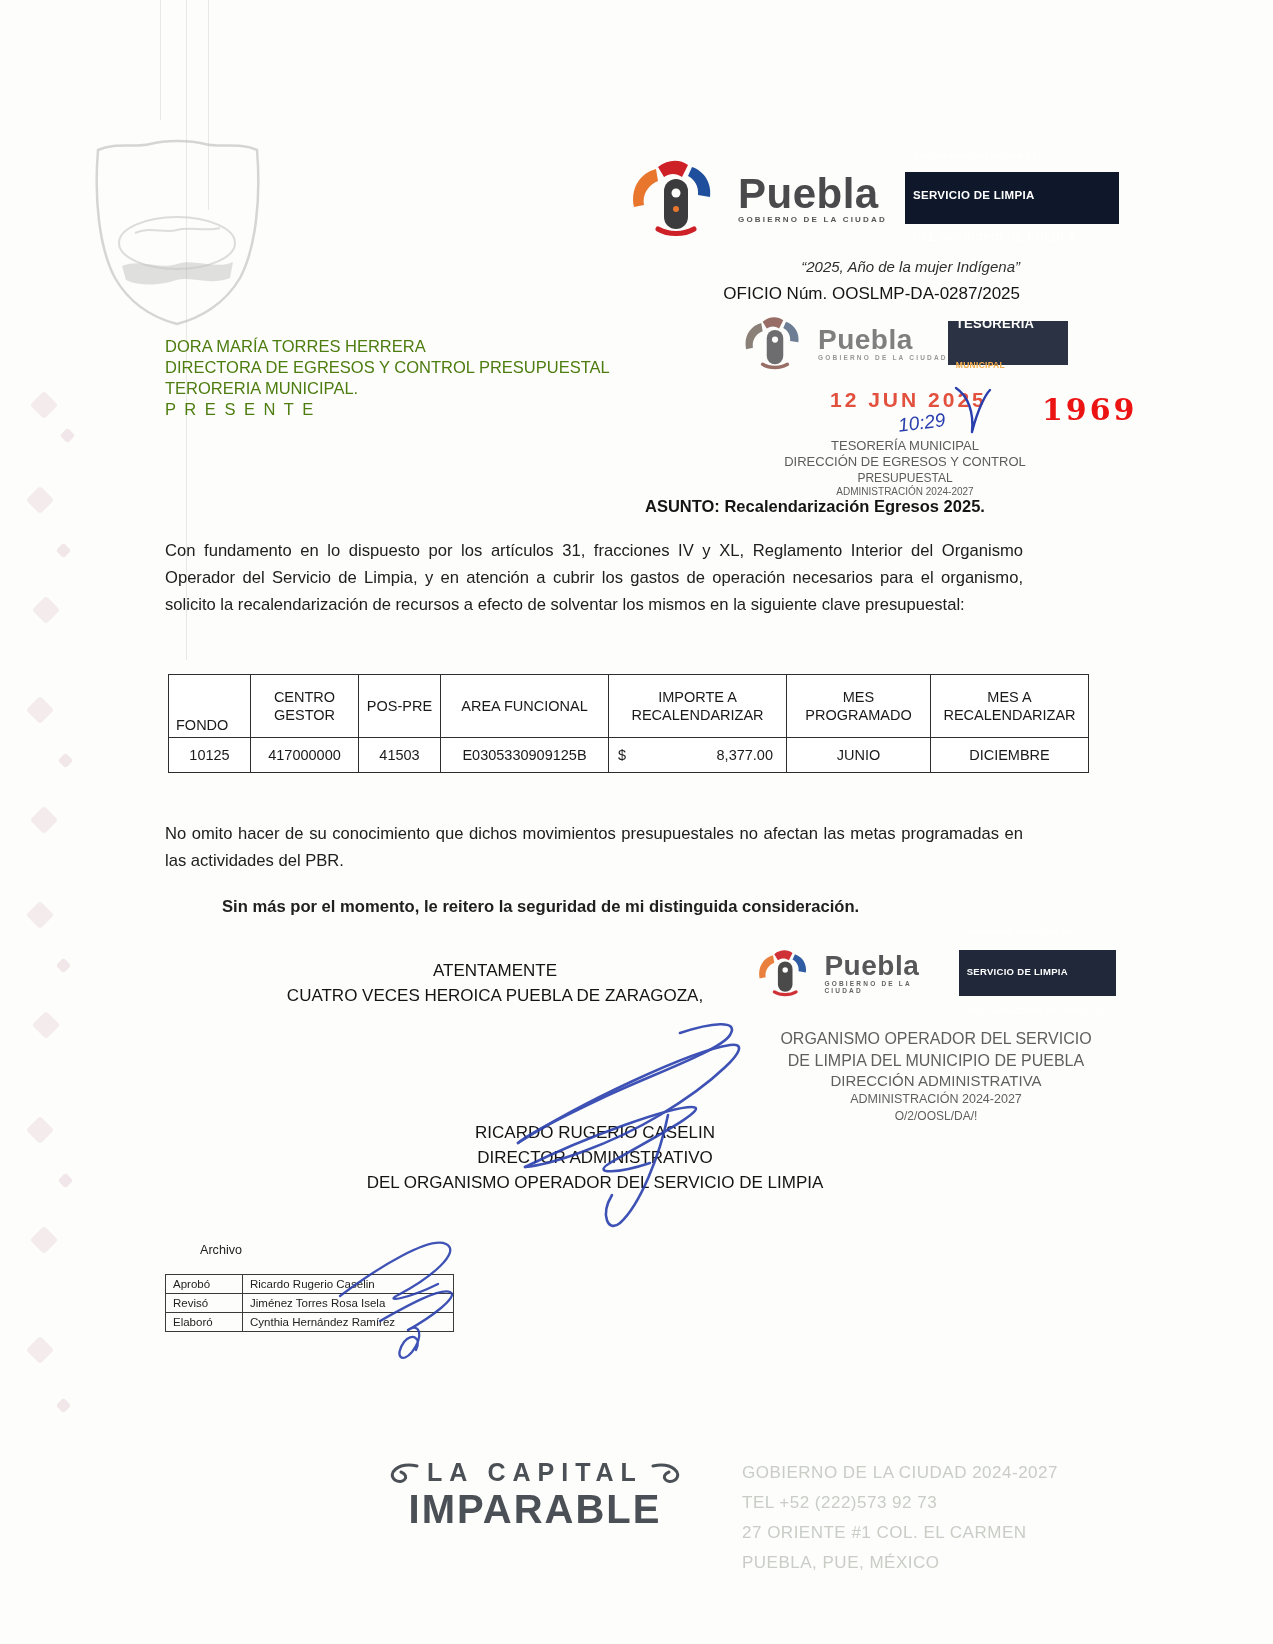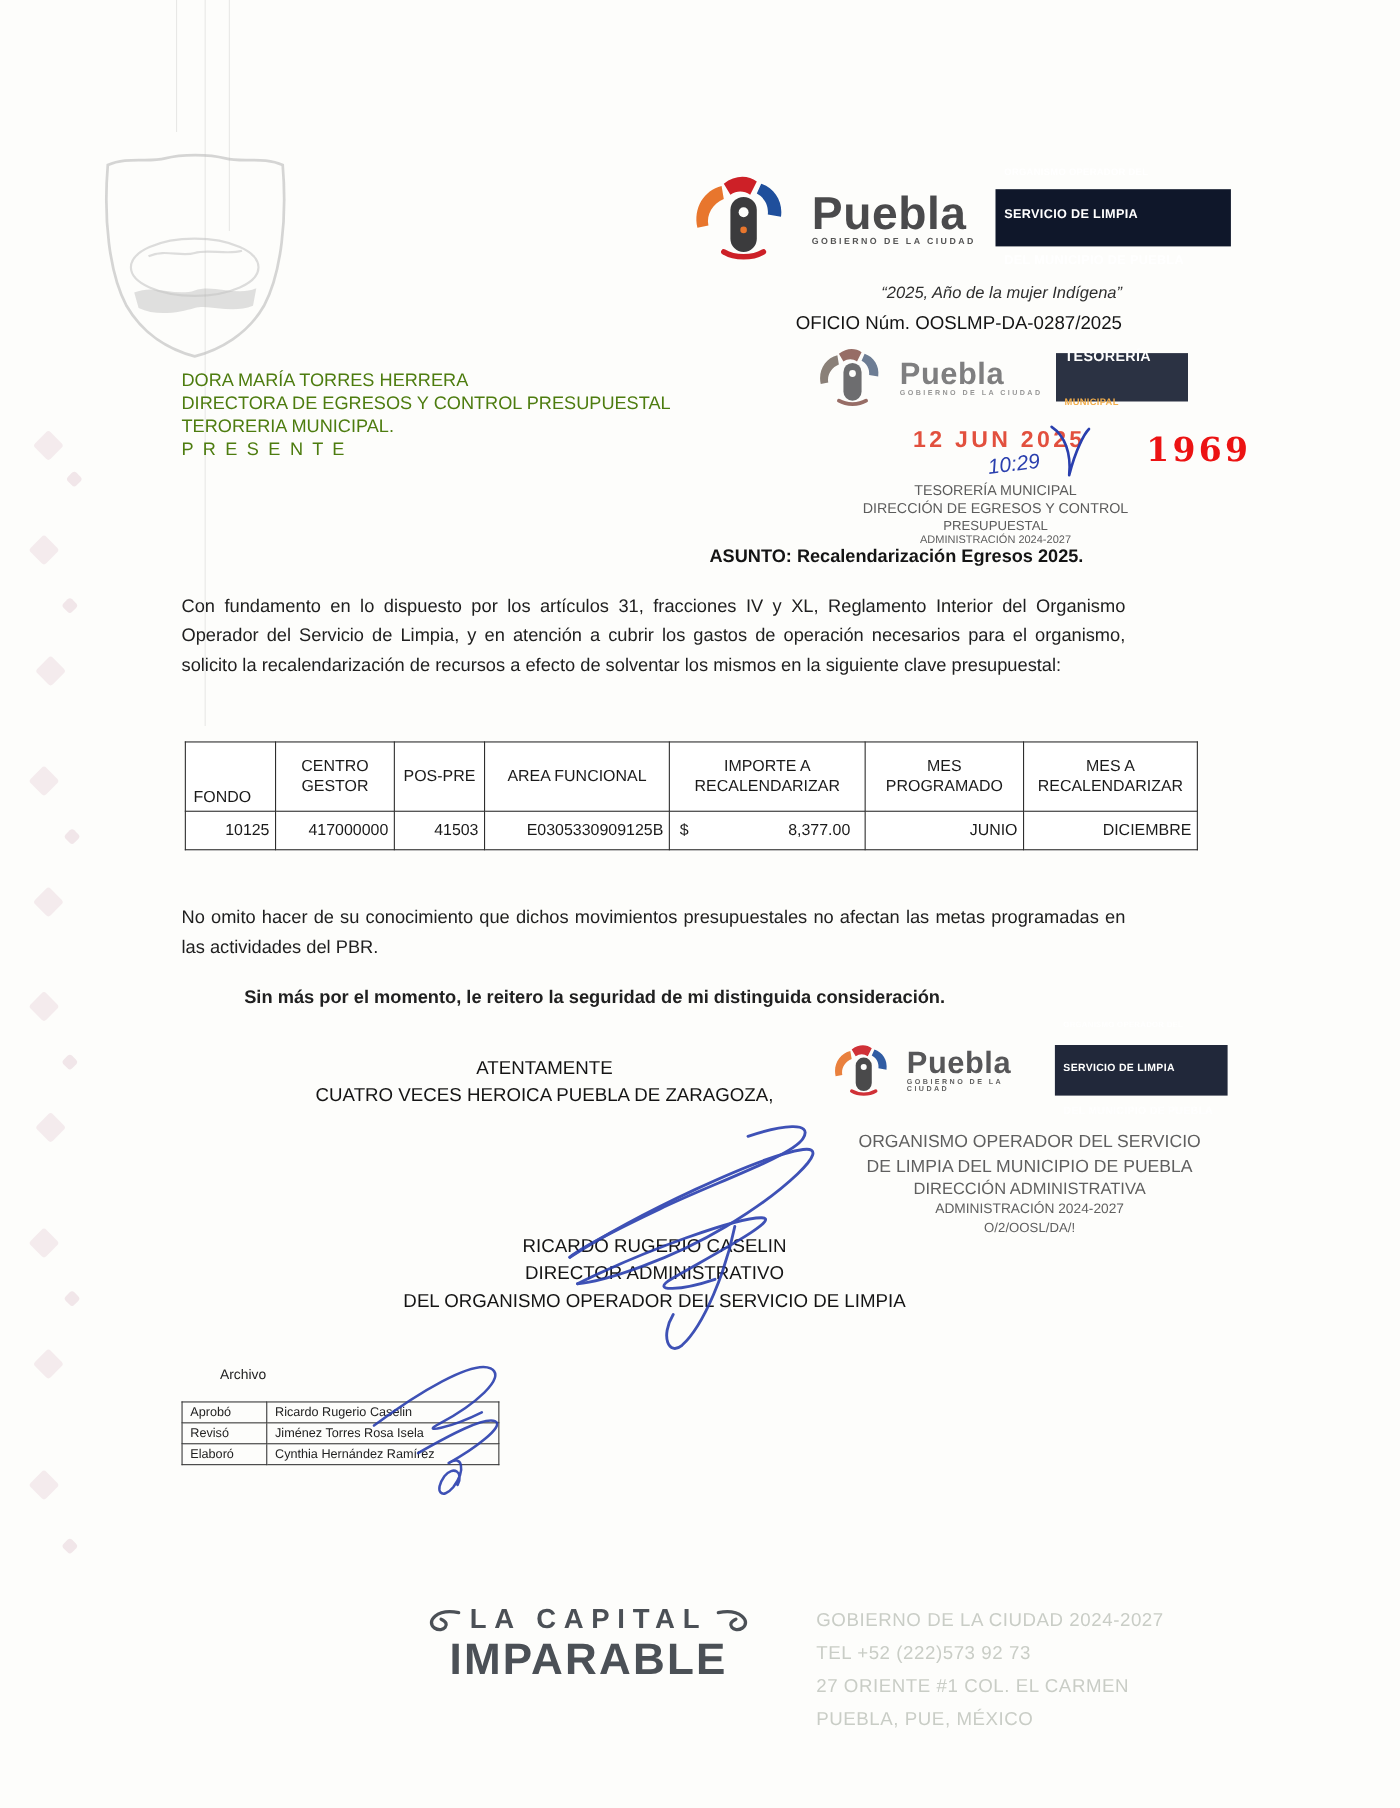--- a/index.html
+++ b/index.html
@@ -34,21 +34,21 @@
     font-size:30px;letter-spacing:3px;}
   .hand{color:#2a3fae;font-style:italic;}
   .center-blk{text-align:center;font-size:17px;line-height:25px;color:#141414;}
   .office-stamp{color:#5f5f5f;text-align:center;line-height:1.35;}
   
   table.main{border-collapse:collapse;table-layout:fixed;background:#fff;}
   table.main th, table.main td{border:1.4px solid #2e2e2e;font-weight:400;
     font-size:14.5px;color:#1a1a1a;padding:3px 5px;}
   table.main th{height:56px;vertical-align:middle;text-align:center;line-height:1.25;}
   table.main th.bottom-left{vertical-align:bottom;text-align:left;padding-left:7px;}
-  table.main td{height:28px;text-align:right;}
+  table.main td{height:28px;text-align:center;}
   td.fondo-cell{text-align:left;padding-left:10px;}
   .importe-flex{display:flex;justify-content:space-between;padding:0 8px 0 4px;}
   
   table.appr{border-collapse:collapse;}
   table.appr td{border:1.2px solid #3a3a3a;font-size:11.5px;color:#222;
     padding:1px 7px;height:16px;}
   td.role{width:62px;}
   td.name{width:196px;}
   .ccp{font-size:12.6px;line-height:17px;color:#222;}
   
@@ -129,21 +129,21 @@
       <path d="M30 8 C40 0 52 0 60 6 L54 18 C48 14 42 14 36 18 Z" fill="#8a5a52"></path>
       <path d="M64 8 C76 12 84 24 82 38 L70 36 C71 27 66 20 60 17 Z" fill="#5a6c86"></path>
       <rect x="36" y="20" width="24" height="50" rx="12" fill="#5a5a5c"></rect>
       <circle cx="48" cy="34" r="4.5" fill="#fdfdfb"></circle>
       <path d="M30 70 C40 76 56 76 66 70" fill="none" stroke="#8a5a52" stroke-width="5" stroke-linecap="round"></path>
     </svg>
     <div style="margin-left:10px;">
       <div class="wordmark" style="font-size:28px;line-height:28px;color:#6e6e70;">Puebla</div>
       <div class="tagline" style="color:#8a8a8a;font-size:6.5px;">GOBIERNO DE LA CIUDAD</div>
     </div>
-    <div class="blackbox" style="margin-left:12px;width:104px;height:36px;">
+    <div class="blackbox" style="margin-left:0;width:104px;height:36px;">
       <span class="b-lg" style="font-size:13px;">TESORERÍA</span>
       <span class="b-sm b-or">MUNICIPAL</span>
     </div>
   </div>
 
   <div class="abs red-date" style="left:830px;top:388px;">12 JUN 2025</div>
   <div class="abs hand" style="left:898px;top:412px;font-size:19px;transform:rotate(-7deg);">10:29</div>
   <svg class="abs" style="left:948px;top:378px;" width="46" height="62" viewBox="0 0 46 62">
     <path d="M8 10 C20 18 26 34 24 54 M24 54 C30 30 38 16 42 12" fill="none" stroke="#2a3fae" stroke-width="2.4" stroke-linecap="round"></path>
   </svg>

